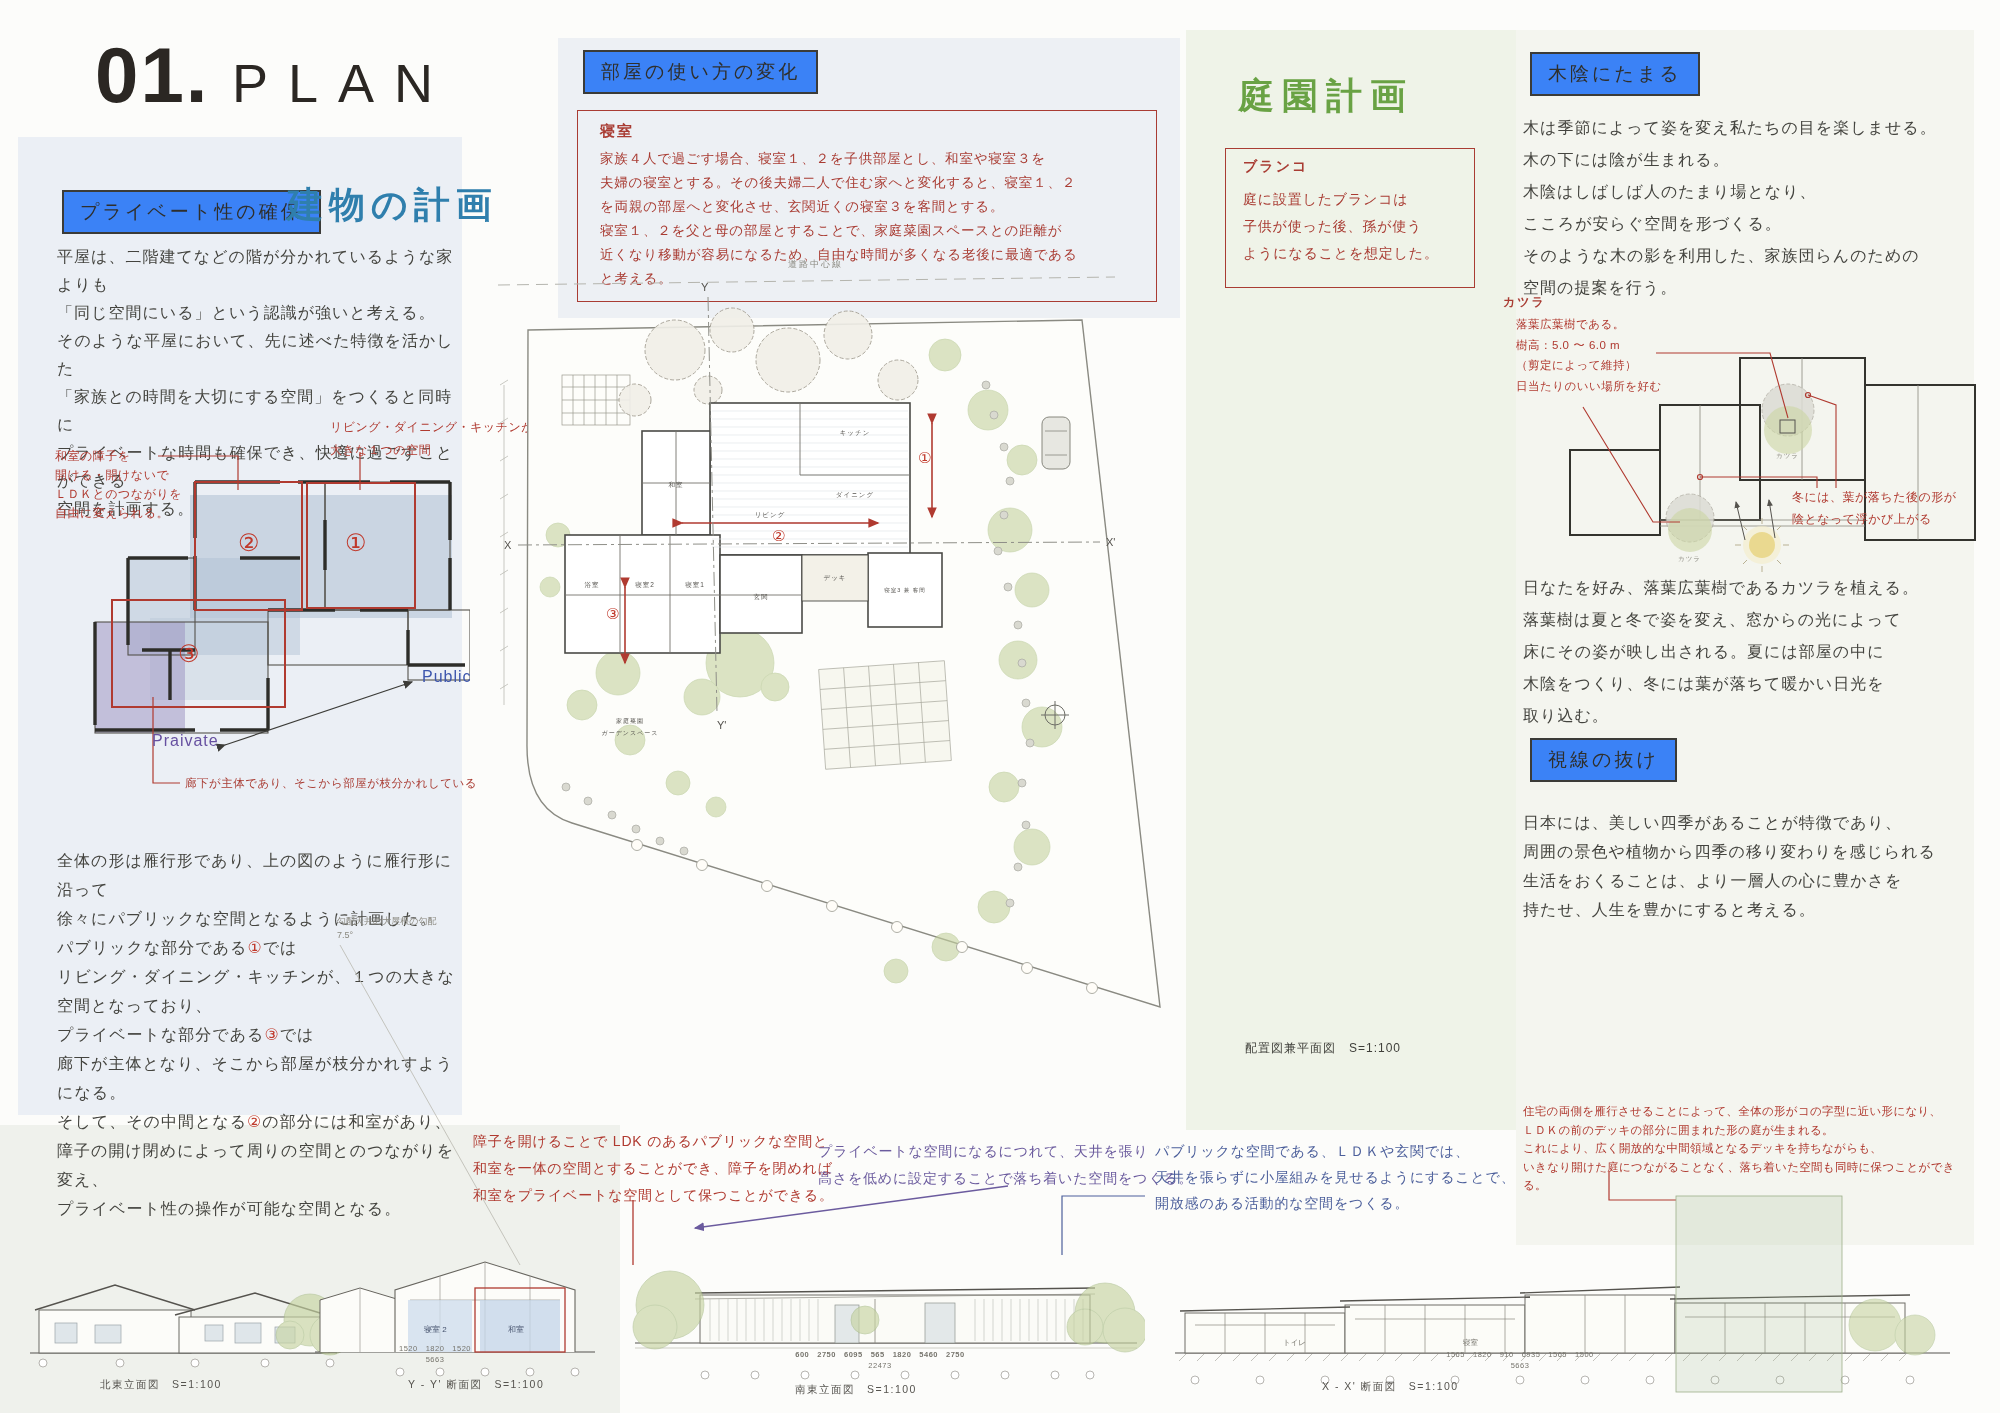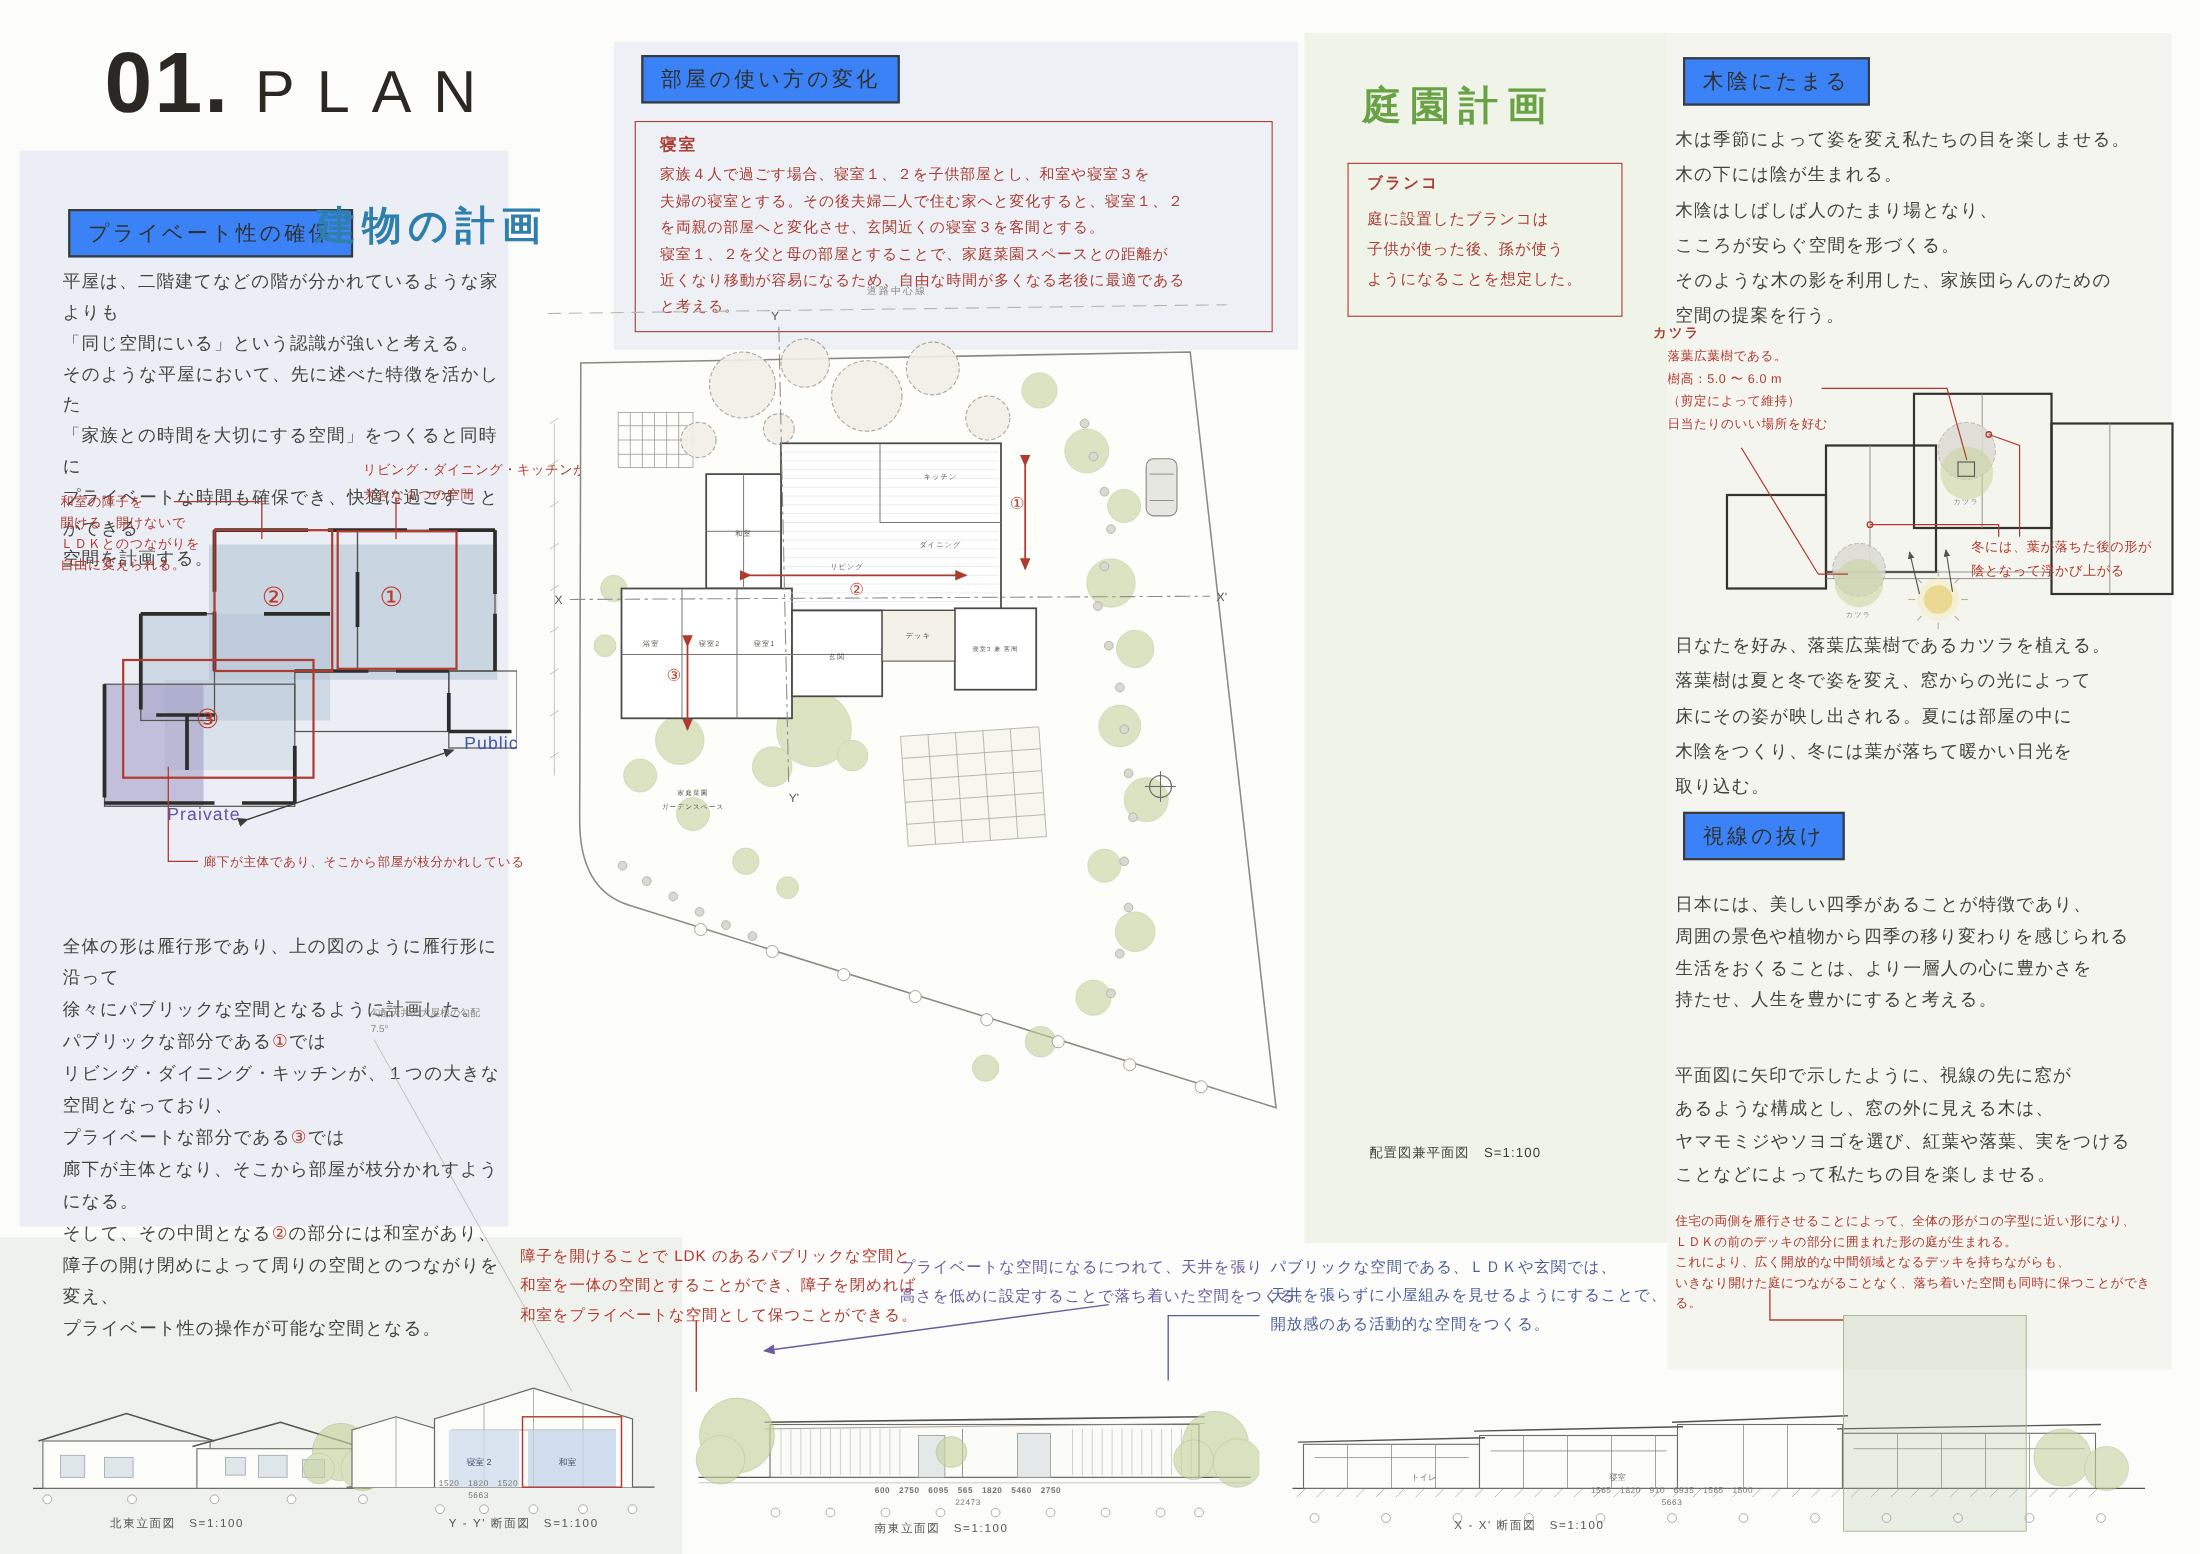--- a/index.html
+++ b/index.html
@@ -385,24 +385,20 @@
 落葉樹は夏と冬で姿を変え、窓からの光によって
 床にその姿が映し出される。夏には部屋の中に
 木陰をつくり、冬には葉が落ちて暖かい日光を
 取り込む。</div>
 
   <div class="boxhead" style="left:1530px;top:738px;">視線の抜け</div>
   <div class="abs preline body-text" style="left:1523px;top:808px;width:450px;line-height:29px;">日本には、美しい四季があることが特徴であり、
 周囲の景色や植物から四季の移り変わりを感じられる
 生活をおくることは、より一層人の心に豊かさを
 持たせ、人生を豊かにすると考える。</div>
-  <div class="abs preline body-text" style="left:1523px;top:964px;width:450px;line-height:30px;">平面図に矢印で示したように、視線の先に窓が
-あるような構成とし、窓の外に見える木は、
-ヤマモミジやソヨゴを選び、紅葉や落葉、実をつける
-ことなどによって私たちの目を楽しませる。</div>
   <div class="abs preline" style="left:1523px;top:1102px;width:452px;font-size:11.5px;line-height:18.5px;color:#b03a30;letter-spacing:.3px;">住宅の両側を雁行させることによって、全体の形がコの字型に近い形になり、
 ＬＤＫの前のデッキの部分に囲まれた形の庭が生まれる。
 これにより、広く開放的な中間領域となるデッキを持ちながらも、
 いきなり開けた庭につながることなく、落ち着いた空間も同時に保つことができる。</div>
 
   <div class="abs preline" style="left:473px;top:1128px;font-size:14px;line-height:27px;color:#b03a30;letter-spacing:.8px;">障子を開けることで LDK のあるパブリックな空間と
 和室を一体の空間とすることができ、障子を閉めれば
 和室をプライベートな空間として保つことができる。</div>
   <div class="abs preline" style="left:818px;top:1138px;font-size:14px;line-height:27px;color:#6b5b9e;letter-spacing:.8px;">プライベートな空間になるにつれて、天井を張り
 高さを低めに設定することで落ち着いた空間をつくる。</div>

